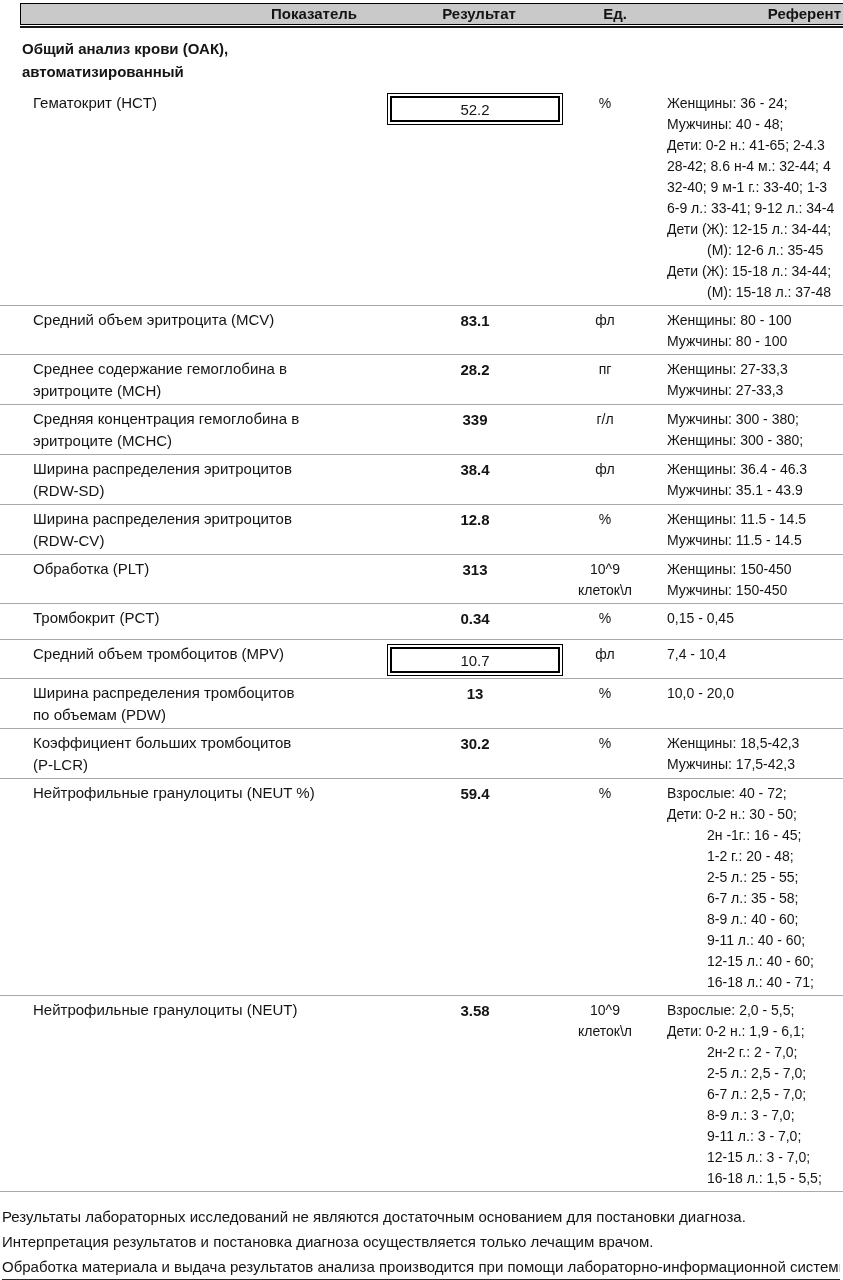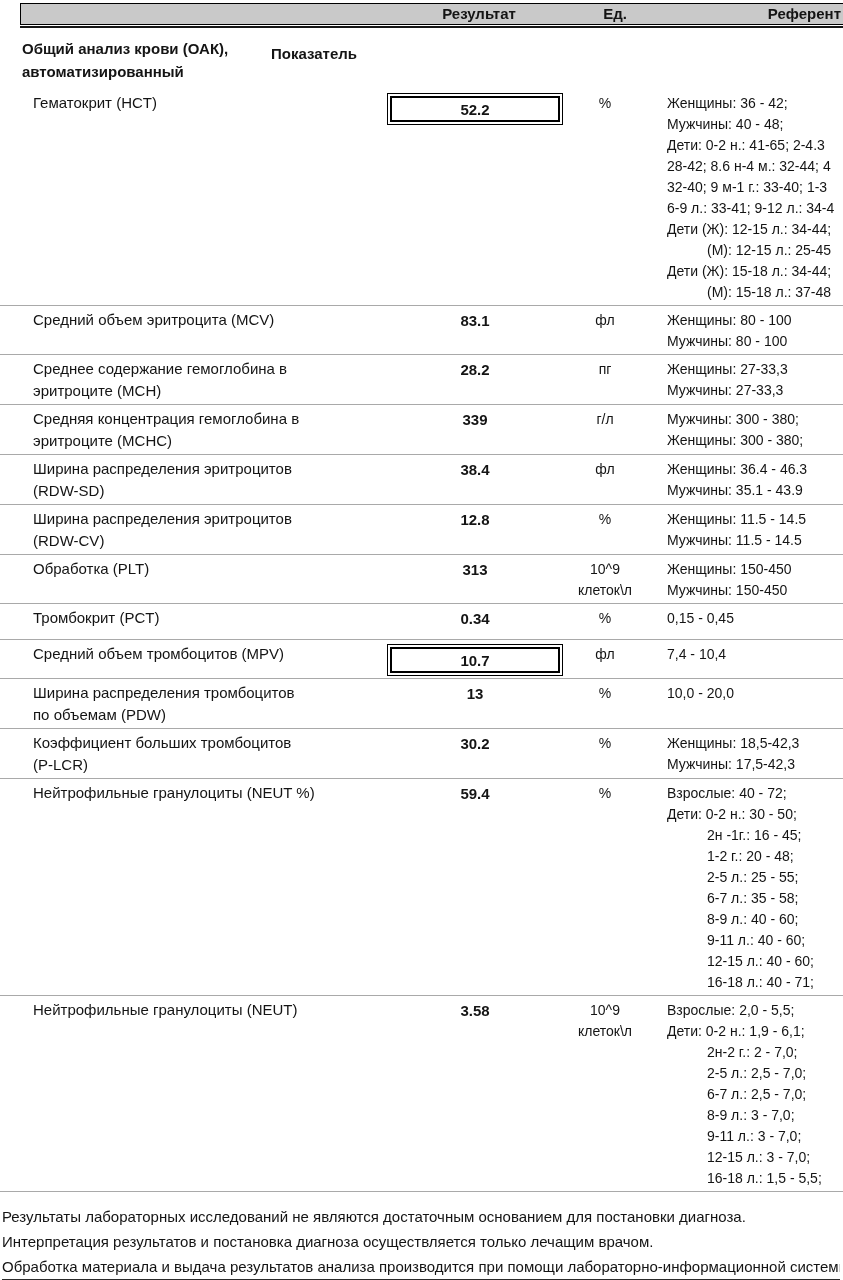--- a/index.html
+++ b/index.html
@@ -18,21 +18,21 @@
     height:20px;
     background:#c9c9c9;
     border:1px solid #000;
     border-right:none;
     font-weight:bold;font-size:15px;
   }
   .thead-underline{
     margin-left:20px;height:2px;background:#161616;margin-top:1px;
   }
   .thead span{position:absolute;top:1px;white-space:nowrap;}
-  .th-indicator{left:293px;transform:translateX(-50%);margin-top:40px;}
+  .th-indicator{left:293px;transform:translateX(-50%);}
   .th-result{left:458px;transform:translateX(-50%);}
   .th-unit{left:594px;transform:translateX(-50%);}
   .th-reference{right:2px;}
   
   .section-title{
     margin:9px 0 6px 22px;
     font-weight:bold;font-size:15px;line-height:23px;
   }
   
   .rows{margin-top:2px;}
@@ -58,21 +58,21 @@
   
   .rbox{
     width:170px;margin:0 auto;
     border:1px solid #000;
     padding:2px;
   }
   .rbox-inner{
     border:2px solid #000;
     height:22px;
     display:flex;align-items:center;justify-content:center;
-    font-weight:bold;font-size:15px;
+    font-weight:normal;font-size:15px;
     background:#fff;
   }
   
   .footer{
     margin:12px 0 0 2px;
     font-size:15px;line-height:25px;
   }
   .footer .f-line{white-space:nowrap;}
   .footer .f-underlined{
     border-bottom:1px solid #2a2a2a;
@@ -104,28 +104,28 @@
         </div>
         <div class="c-result">
           <div class="rbox">
             <div class="rbox-inner">52.2</div>
           </div>
         </div>
         <div class="c-unit">
           <div>%</div>
         </div>
         <div class="c-ref">
-          <div>Женщины: 36 - 42;</div>
+          <div>Женщины: 36 - 24;</div>
           <div>Мужчины: 40 - 48;</div>
           <div>Дети: 0-2 н.: 41-65; 2-4.3</div>
           <div>28-42; 8.6 н-4 м.: 32-44; 4</div>
           <div>32-40; 9 м-1 г.: 33-40; 1-3</div>
           <div>6-9 л.: 33-41; 9-12 л.: 34-4</div>
           <div>Дети (Ж): 12-15 л.: 34-44;</div>
-          <div class="ind">(М): 12-15 л.: 25-45</div>
+          <div class="ind">(М): 12-6 л.: 35-45</div>
           <div>Дети (Ж): 15-18 л.: 34-44;</div>
           <div class="ind">(М): 15-18 л.: 37-48</div>
         </div>
       </div>
       <div class="row">
         <div class="c-name">
           <div>Средний объем эритроцита (MCV)</div>
         </div>
         <div class="c-result">83.1</div>
         <div class="c-unit">

